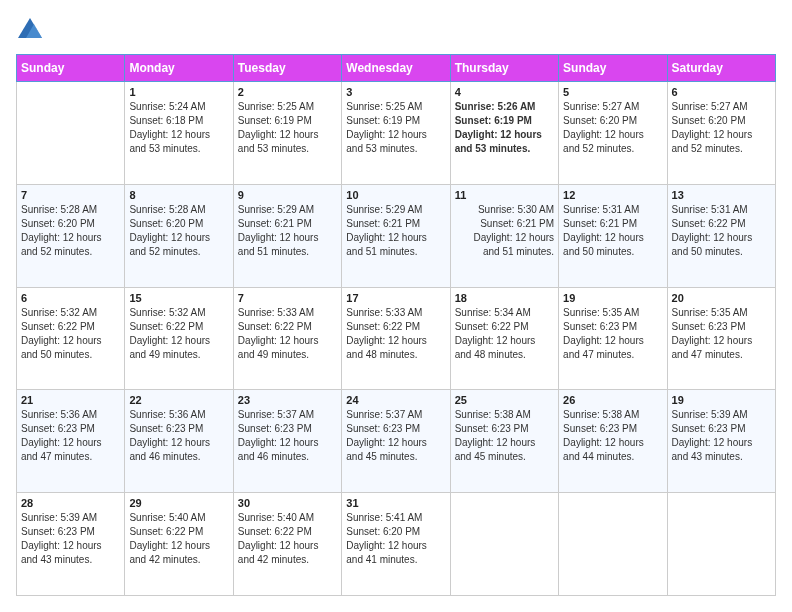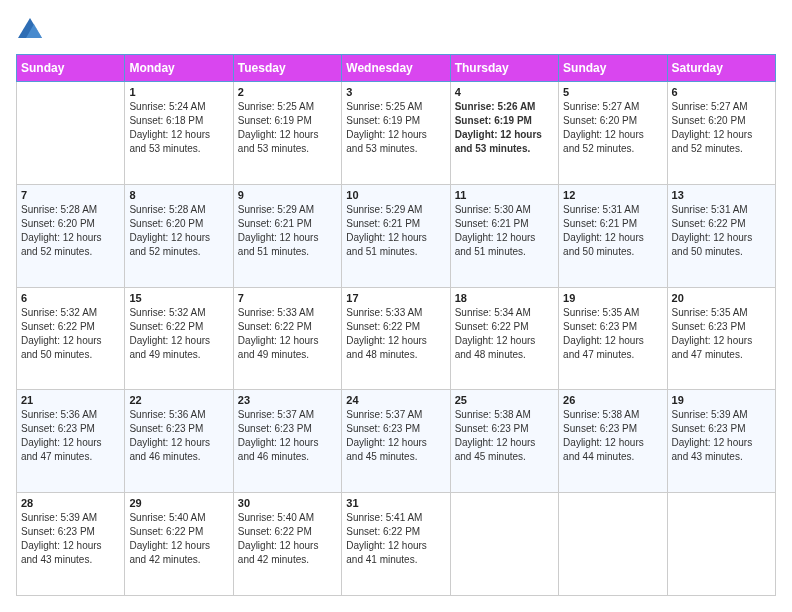--- a/index.html
+++ b/index.html
@@ -185,21 +185,21 @@
 Daylight: 12 hours and 51 minutes.</div>
           </td>
           <td>
             <div class="day-num">10</div>
             <div class="day-info" style="white-space: pre-line;">Sunrise: 5:29 AM
 Sunset: 6:21 PM
 Daylight: 12 hours and 51 minutes.</div>
           </td>
           <td>
             <div class="day-num">11</div>
-            <div class="day-info" style="white-space: pre-line;">Sunrise: 5:30 AM
+            <div class="day-info" style="white-space: pre-line; text-align: right;">Sunrise: 5:30 AM
 Sunset: 6:21 PM
 Daylight: 12 hours and 51 minutes.</div>
           </td>
           <td>
             <div class="day-num">12</div>
             <div class="day-info" style="white-space: pre-line;">Sunrise: 5:31 AM
 Sunset: 6:21 PM
 Daylight: 12 hours and 50 minutes.</div>
           </td>
           <td>
@@ -312,21 +312,21 @@
           </td>
           <td>
             <div class="day-num">30</div>
             <div class="day-info" style="white-space: pre-line;">Sunrise: 5:40 AM
 Sunset: 6:22 PM
 Daylight: 12 hours and 42 minutes.</div>
           </td>
           <td>
             <div class="day-num">31</div>
             <div class="day-info" style="white-space: pre-line;">Sunrise: 5:41 AM
-Sunset: 6:22 PM
+Sunset: 6:20 PM
 Daylight: 12 hours and 41 minutes.</div>
           </td>
           <td></td>
           <td></td>
           <td></td>
         </tr>
       </tbody>
   </table>
 </div>
 

